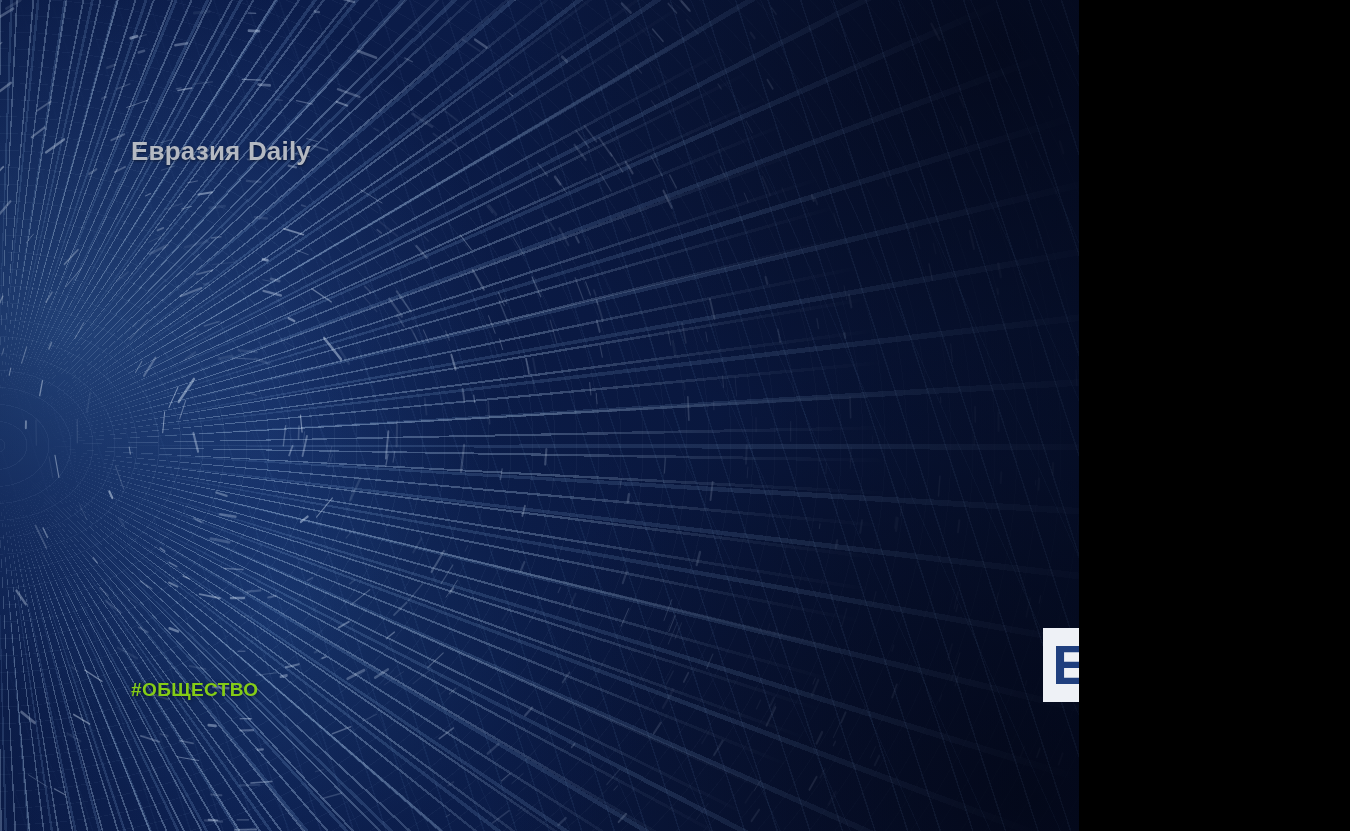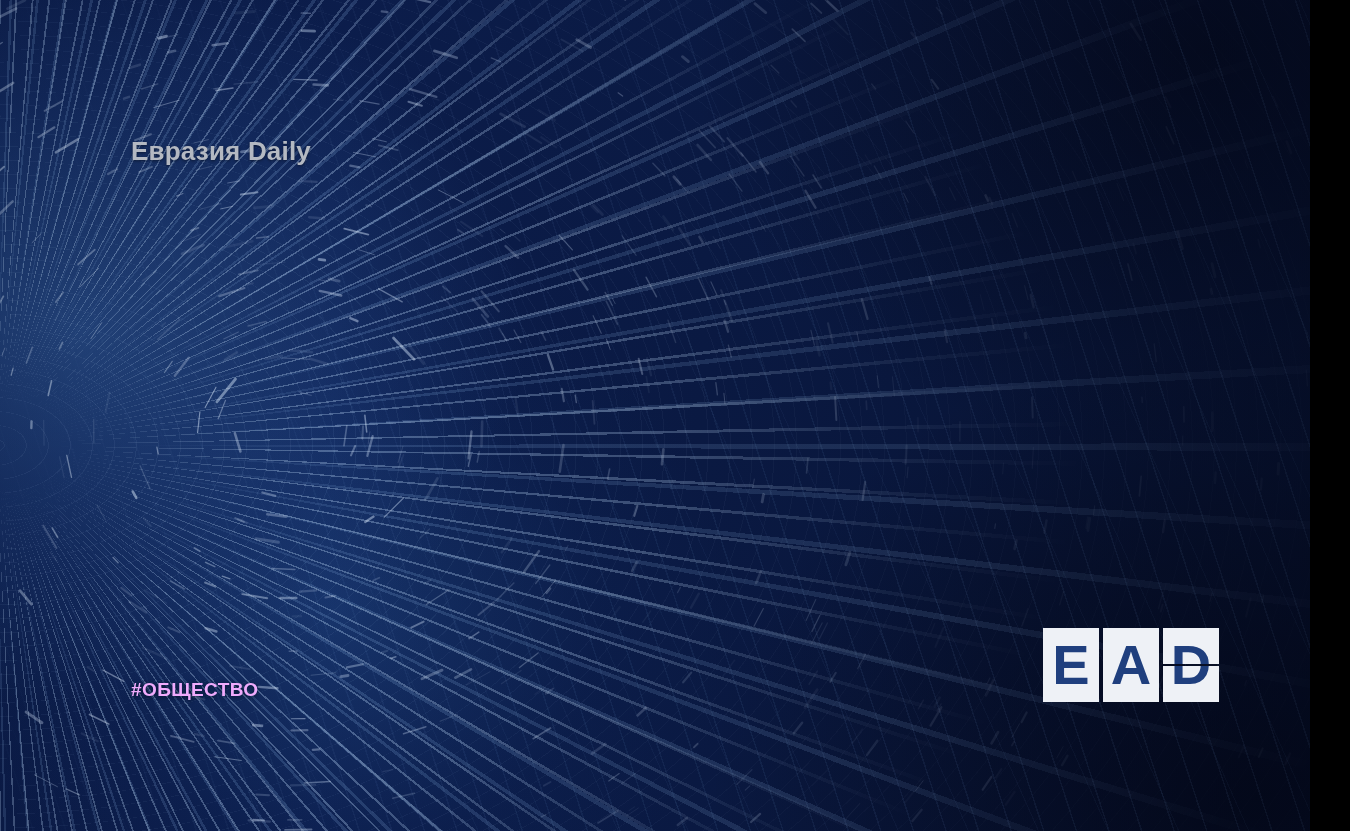--- a/index.html
+++ b/index.html
@@ -3,21 +3,21 @@
 <meta charset="utf-8">
 <title>EADaily news card</title>
 <style>
   html, body {
     margin: 0;
     padding: 0;
     background: #000;
   }
   #card {
     position: relative;
-    width: 1310px;
+    width: 1079px;
     height: 831px;
     overflow: hidden;
     font-family: "Liberation Sans", "DejaVu Sans", sans-serif;
     background-color: #0c1e4e;
     text-decoration: underline;
   }
 
   
   .bg-layer {
     position: absolute;
@@ -137,21 +137,21 @@
     letter-spacing: -0.2px;
     text-shadow: 0 2px 10px rgba(0,0,0,.40);
   }
   .rubric {
     position: absolute;
     left: 131px;
     top: 679px;
     font-size: 19px;
     font-weight: 700;
     letter-spacing: .4px;
-    color: #f0abfc;
+    color: #84cc16;
     text-shadow: 0 1px 4px rgba(0,0,0,.5);
   }
 
   
   .logo {
     position: absolute;
     left: 1043px;
     top: 628px;
     width: 178px;
     height: 74px;

